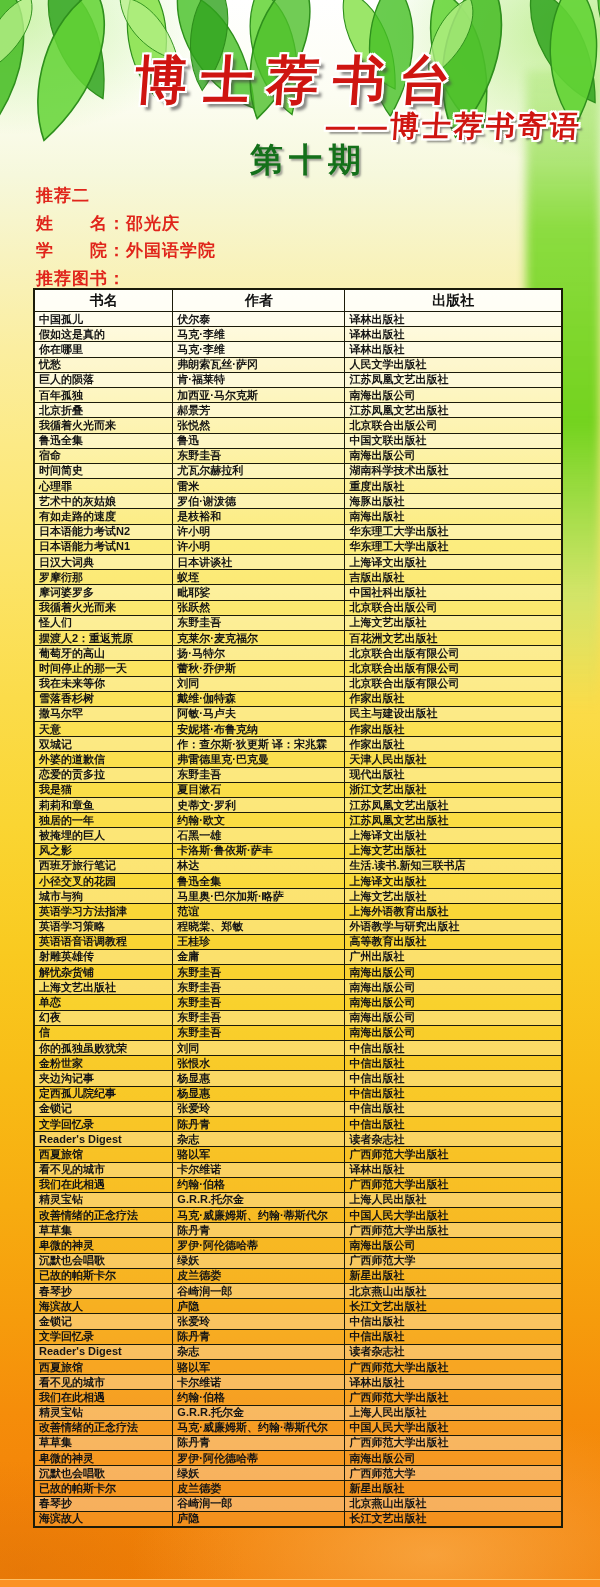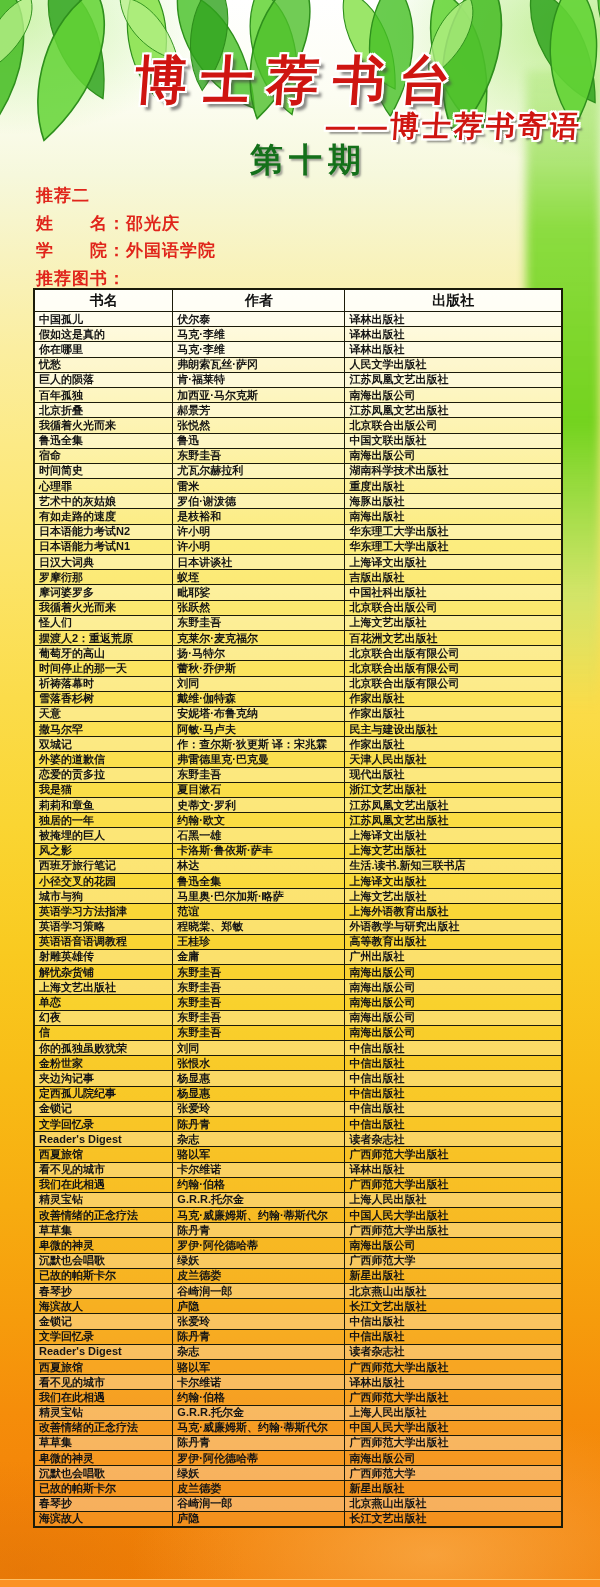--- a/index.html
+++ b/index.html
@@ -209,40 +209,40 @@
           <td>葡萄牙的高山</td>
           <td>扬·马特尔</td>
           <td>北京联合出版有限公司</td>
         </tr>
         <tr>
           <td>时间停止的那一天</td>
           <td>蕾秋·乔伊斯</td>
           <td>北京联合出版有限公司</td>
         </tr>
         <tr>
-          <td>祈祷落幕时</td>
+          <td>我在未来等你</td>
           <td>刘同</td>
           <td>北京联合出版有限公司</td>
         </tr>
         <tr>
           <td>雪落香杉树</td>
           <td>戴维·伽特森</td>
           <td>作家出版社</td>
         </tr>
         <tr>
+          <td>撒马尔罕</td>
+          <td>阿敏·马卢夫</td>
+          <td>民主与建设出版社</td>
+        </tr>
+        <tr>
           <td>天意</td>
           <td>安妮塔·布鲁克纳</td>
           <td>作家出版社</td>
         </tr>
         <tr>
-          <td>撒马尔罕</td>
-          <td>阿敏·马卢夫</td>
-          <td>民主与建设出版社</td>
-        </tr>
-        <tr>
           <td>双城记</td>
           <td>作：查尔斯·狄更斯 译：宋兆霖</td>
           <td>作家出版社</td>
         </tr>
         <tr>
           <td>外婆的道歉信</td>
           <td>弗雷德里克·巴克曼</td>
           <td>天津人民出版社</td>
         </tr>
         <tr>

